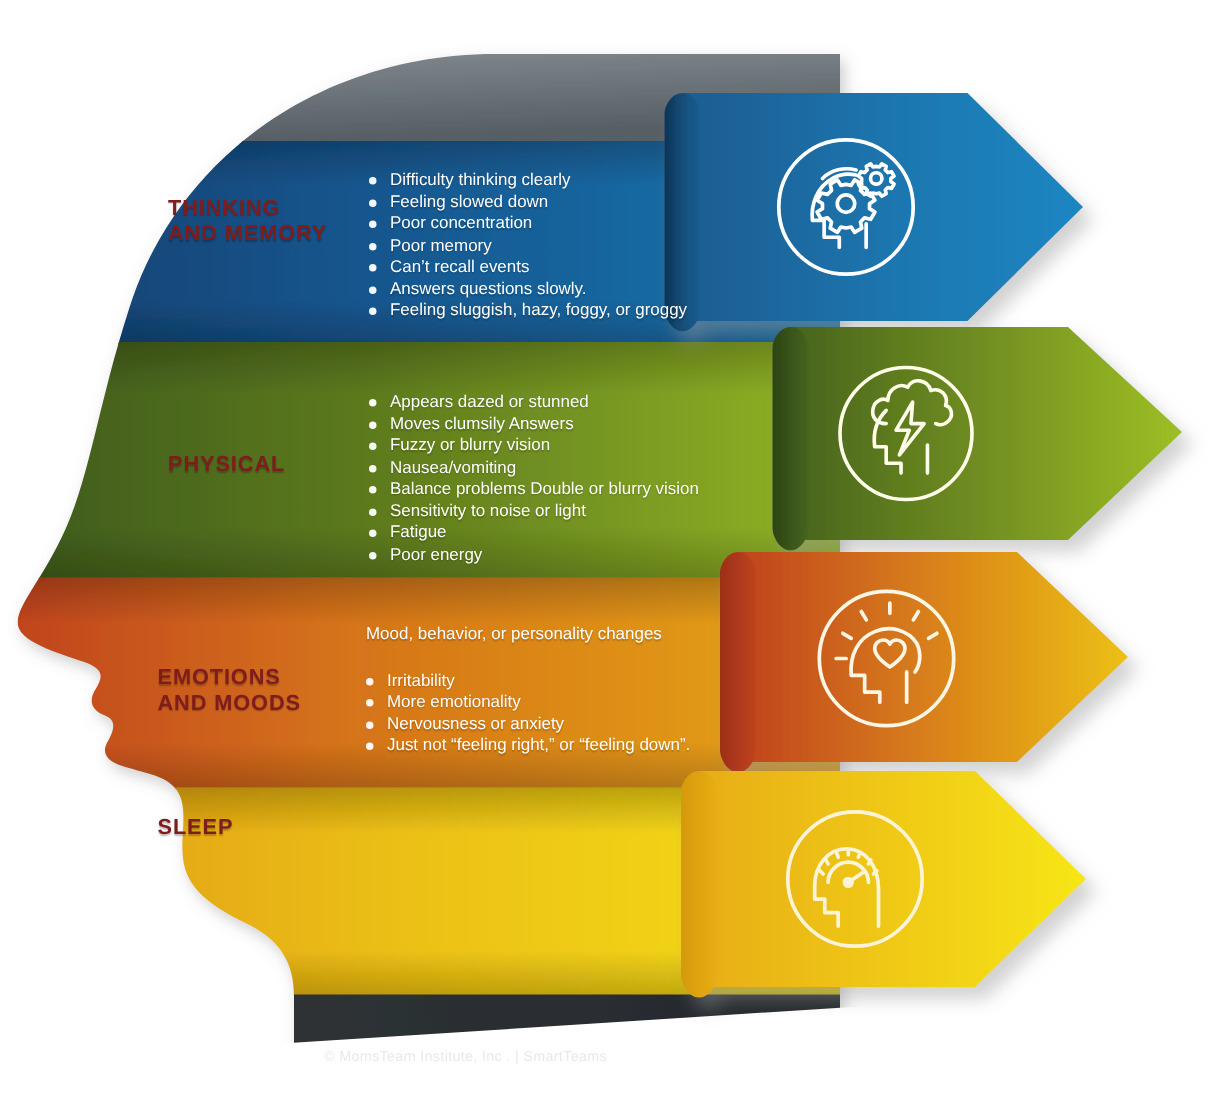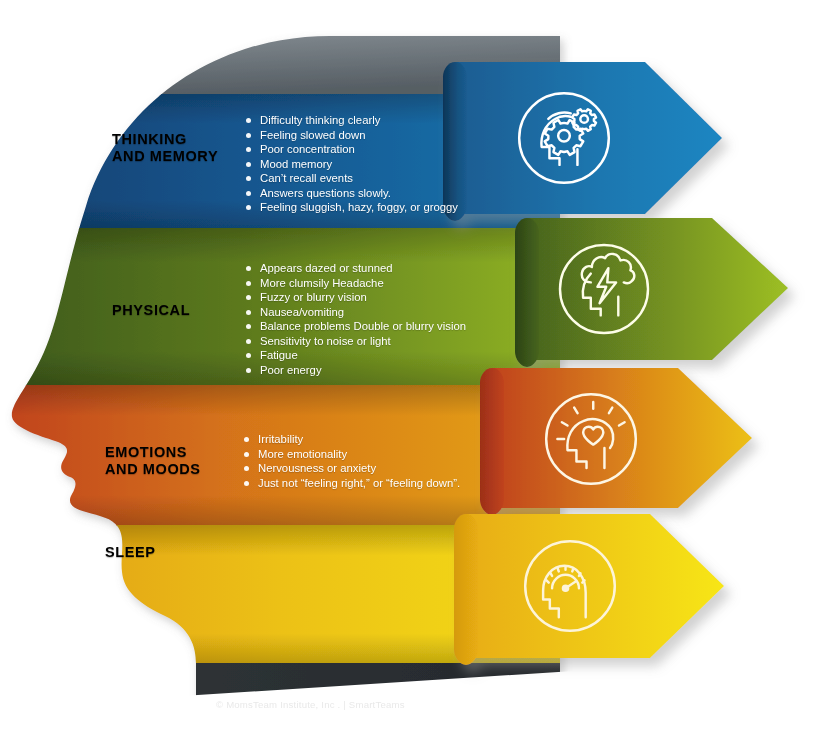--- a/index.html
+++ b/index.html
@@ -11,21 +11,21 @@
     position:relative;
   }
   #stage{position:absolute;left:0;top:0;width:820px;height:742px;}
   svg.layer{position:absolute;left:0;top:0;width:820px;height:742px;}
 
   .band-title{
     position:absolute;
     font-weight:bold;
     font-size:14.5px;
     letter-spacing:0.6px;
-    color:#000000;
+    color:#7f1d1d;
     line-height:17px;
     text-align:left;
     text-shadow:0 1px 1px rgba(0,0,0,.25);
     white-space:pre-line;
   }
   .band-list{
     position:absolute;
     color:#ffffff;
     font-size:11.3px;
     line-height:14.5px;
@@ -284,44 +284,45 @@
     </g>
   </svg>
 
   <div class="band-title" style="left:112px;top:131px;width:130px;">THINKING
 AND MEMORY</div>
   <div class="band-list" style="left:226px;top:97px;">
     <ul>
       <li>Difficulty thinking clearly</li>
       <li>Feeling slowed down</li>
       <li>Poor concentration</li>
-      <li>Mood memory</li>
+      <li>Poor memory</li>
       <li>Can’t recall events</li>
       <li>Answers questions slowly.</li>
       <li>Feeling sluggish, hazy, foggy, or groggy</li>
     </ul>
   </div>
 
   <div class="band-title" style="left:112px;top:302px;width:130px;">PHYSICAL</div>
   <div class="band-list" style="left:226px;top:245px;">
     <ul>
       <li>Appears dazed or stunned</li>
-      <li>More clumsily Headache</li>
+      <li>Moves clumsily Answers</li>
       <li>Fuzzy or blurry vision</li>
       <li>Nausea/vomiting</li>
       <li>Balance problems Double or blurry vision</li>
       <li>Sensitivity to noise or light</li>
       <li>Fatigue</li>
       <li>Poor energy</li>
     </ul>
   </div>
 
   <div class="band-title" style="left:105px;top:444px;width:150px;">EMOTIONS
 AND MOODS</div>
   <div class="band-list" style="left:226px;top:416px;">
+    <span class="head">Mood, behavior, or personality changes</span>
     <ul style="margin-left:14px;">
       <li>Irritability</li>
       <li>More emotionality</li>
       <li>Nervousness or anxiety</li>
       <li>Just not “feeling right,” or “feeling down”.</li>
     </ul>
   </div>
 
   <div class="band-title" style="left:105px;top:544px;width:130px;">SLEEP</div>
 

